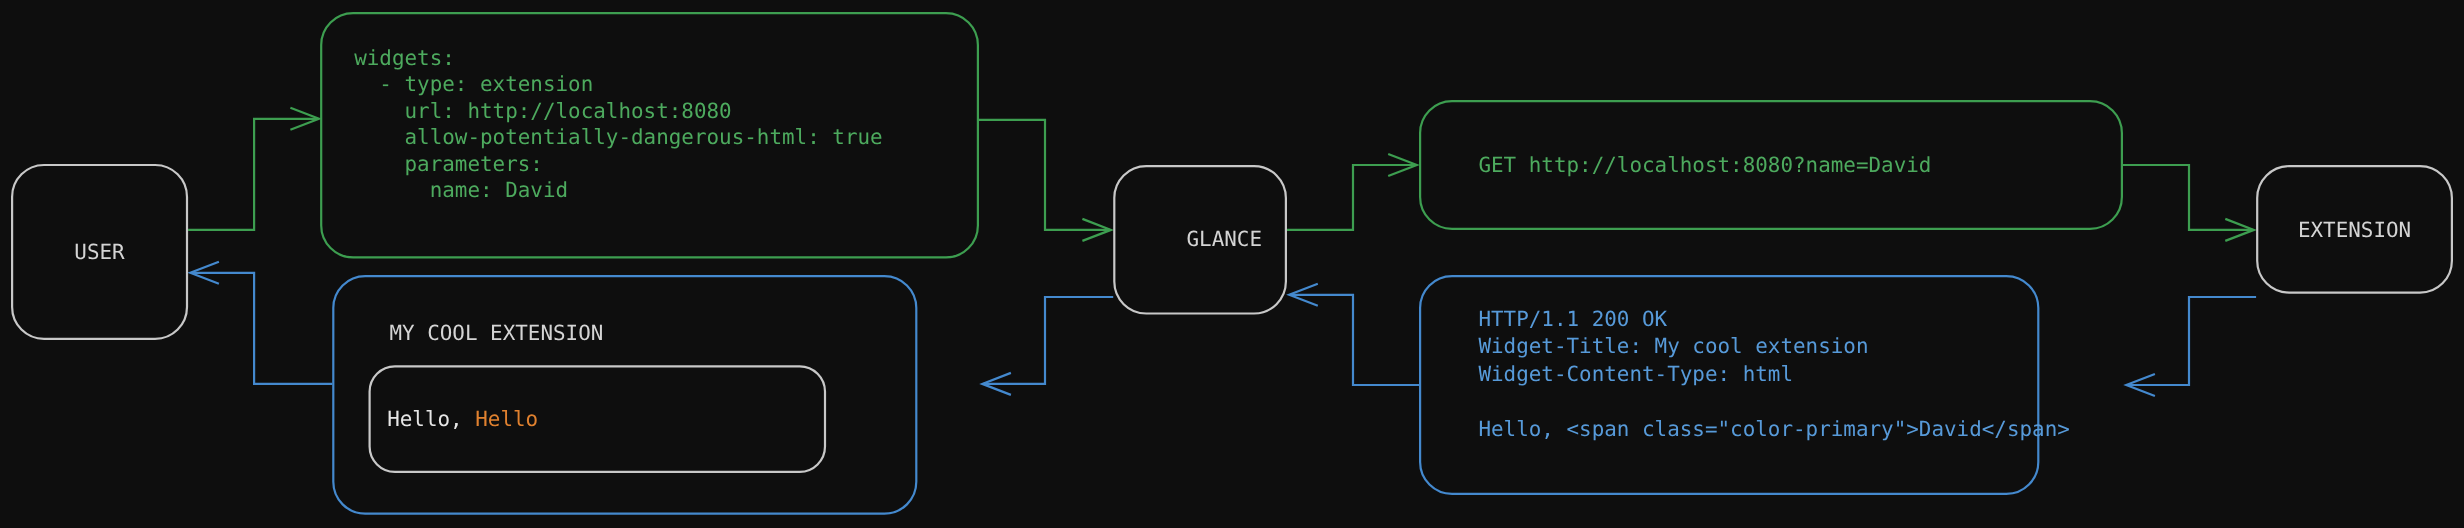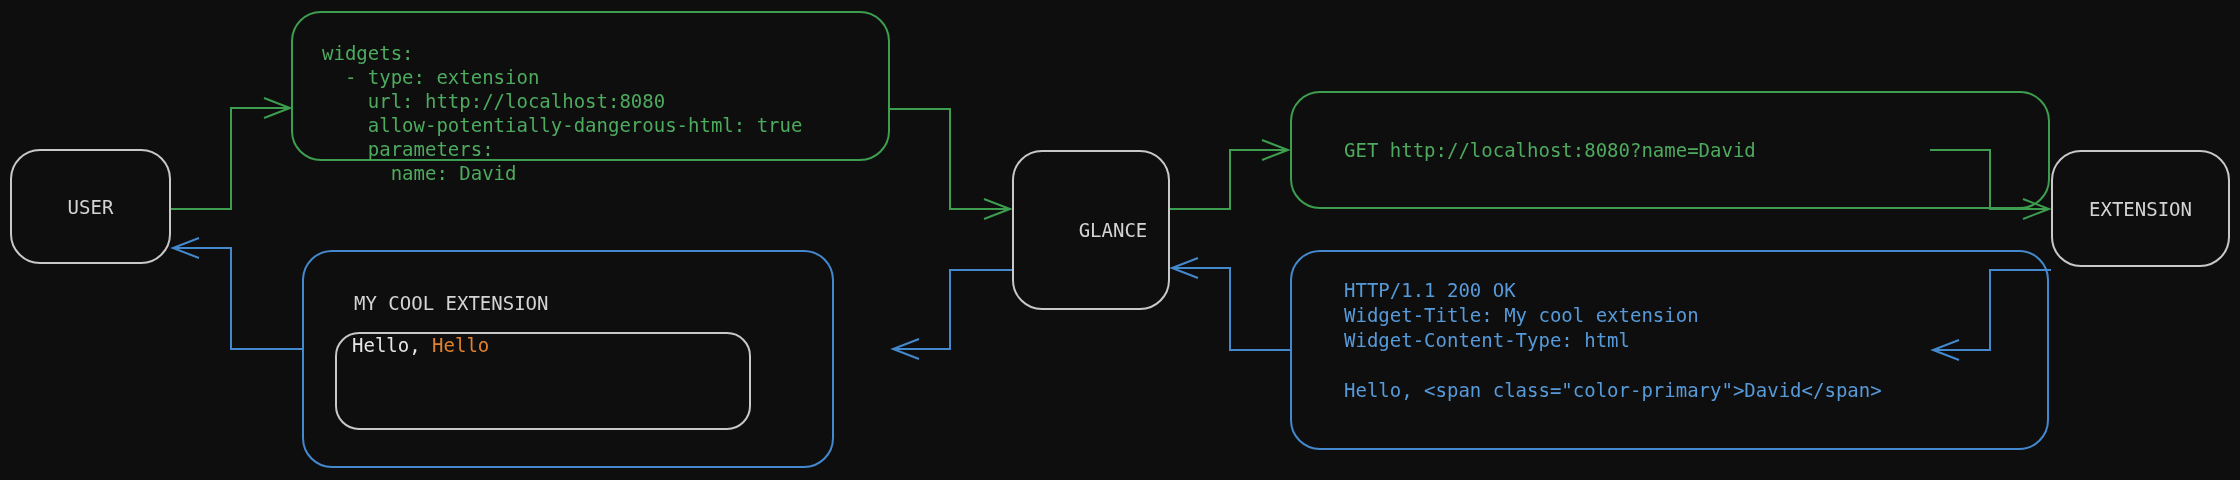--- a/index.html
+++ b/index.html
@@ -23,47 +23,47 @@
   .abs{position:absolute;}
   
   .node{
     border:2px solid var(--node-border);
     border-radius:30px;
     display:flex;align-items:center;justify-content:center;
     color:var(--title-gray);
     font-size:19px;
     background:transparent;
   }
-  #user-node{left:10px;top:149px;width:161px;height:115px;}
-  #glance-node{left:1012px;top:150px;width:158px;height:160px;padding-left:44px;}
+  #user-node{left:10px;top:149px;width:161px;height:160px;}
+  #glance-node{left:1012px;top:150px;width:158px;height:136px;padding-left:44px;}
   #extension-node{left:2051px;top:150px;width:179px;height:117px;}
   
   .msg-box{border-radius:30px;background:transparent;}
   .msg-box.green{border:2px solid var(--green);}
   .msg-box.blue{border:2px solid var(--blue);}
-  #config-box{left:291px;top:11px;width:599px;height:150px;}
-  #get-box{left:1290px;top:91px;width:760px;height:118px;display:flex;align-items:center;}
-  #http-box{left:1290px;top:250px;width:759px;height:200px;}
+  #config-box{left:291px;top:11px;width:599px;height:224px;}
+  #get-box{left:1290px;top:91px;width:640px;height:118px;display:flex;align-items:center;}
+  #http-box{left:1290px;top:250px;width:564px;height:200px;}
   #widget-box{left:302px;top:250px;width:532px;height:218px;position:absolute;}
   pre.code{
     font-family:inherit;
     font-size:19px;line-height:24px;
     white-space:pre;
   }
   #config-box pre{padding:28px 0 0 29px;color:var(--green-text);}
   #get-box pre{padding-left:52px;color:var(--green-text);}
   #http-box pre{padding:26px 0 0 52px;line-height:25px;color:var(--blue-text);}
   #widget-title{
     position:absolute;left:50px;top:40px;
     font-size:19px;color:var(--title-gray);white-space:pre;
   }
   #hello-box{
     position:absolute;left:31px;top:80px;width:416px;height:98px;
     border:2px solid var(--node-border);border-radius:24px;
-    display:flex;align-items:flex-start;
+    display:flex;align-items:center;
     padding-left:15px;
     font-size:19px;white-space:pre;
   }
   #hello-box .prefix{color:var(--text-light);}
   #hello-box .name{color:var(--orange);}
   
   #connectors{position:absolute;left:0;top:0;width:2240px;height:480px;pointer-events:none;}
   #connectors .green{stroke:var(--green);}
   #connectors .blue{stroke:var(--blue);}
   #connectors path,#connectors polyline{fill:none;stroke-width:2;}

